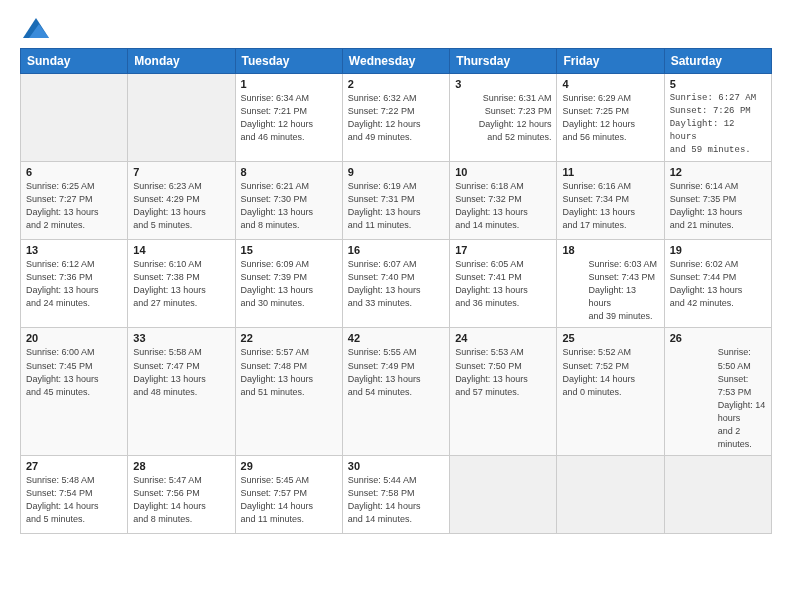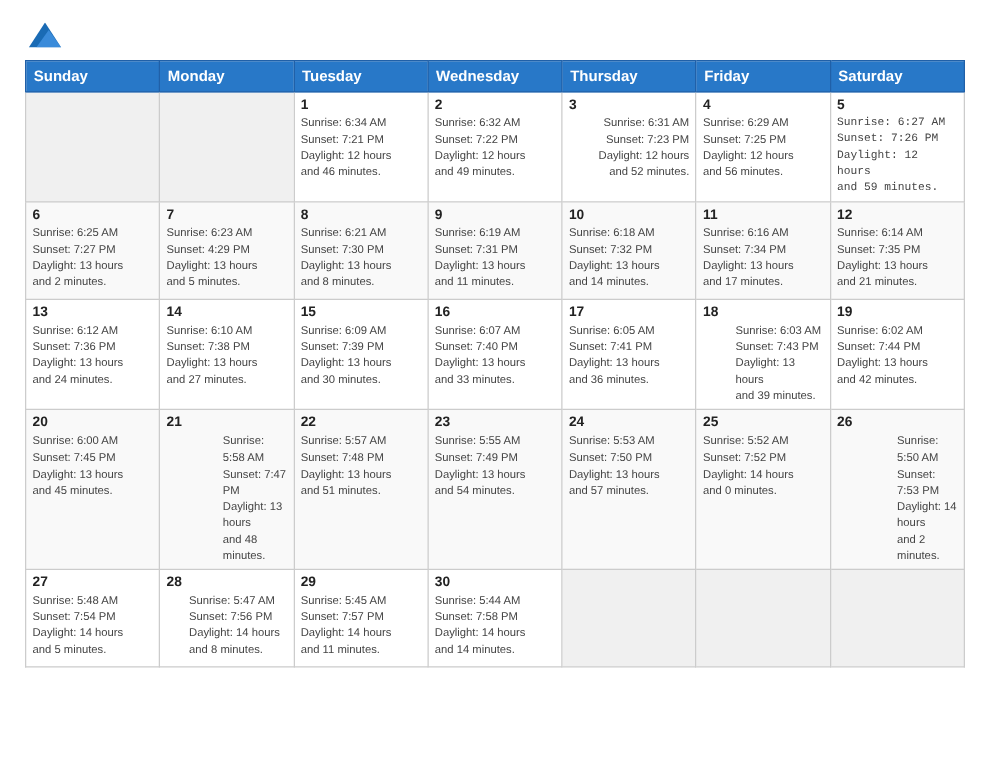--- a/index.html
+++ b/index.html
@@ -284,35 +284,35 @@
         </tr>
         <tr class="row-even">
           <td>
             <span class="day-num">20</span>
             <div class="day-detail" style="white-space: pre-line;">Sunrise: 6:00 AM
 Sunset: 7:45 PM
 Daylight: 13 hours
 and 45 minutes.</div>
           </td>
           <td>
-            <span class="day-num">21</span>
-            <div class="day-detail" style="white-space: pre-line; margin-left: 45px;">Sunrise: 5:58 AM
+            <span class="day-num">33</span>
+            <div class="day-detail" style="white-space: pre-line;">Sunrise: 5:58 AM
 Sunset: 7:47 PM
 Daylight: 13 hours
 and 48 minutes.</div>
           </td>
           <td>
             <span class="day-num">22</span>
             <div class="day-detail" style="white-space: pre-line;">Sunrise: 5:57 AM
 Sunset: 7:48 PM
 Daylight: 13 hours
 and 51 minutes.</div>
           </td>
           <td>
-            <span class="day-num">23</span>
+            <span class="day-num">42</span>
             <div class="day-detail" style="white-space: pre-line;">Sunrise: 5:55 AM
 Sunset: 7:49 PM
 Daylight: 13 hours
 and 54 minutes.</div>
           </td>
           <td>
             <span class="day-num">24</span>
             <div class="day-detail" style="white-space: pre-line;">Sunrise: 5:53 AM
 Sunset: 7:50 PM
 Daylight: 13 hours
@@ -336,21 +336,21 @@
         <tr class="row-odd">
           <td>
             <span class="day-num">27</span>
             <div class="day-detail" style="white-space: pre-line;">Sunrise: 5:48 AM
 Sunset: 7:54 PM
 Daylight: 14 hours
 and 5 minutes.</div>
           </td>
           <td>
             <span class="day-num">28</span>
-            <div class="day-detail" style="white-space: pre-line; margin-left: 18px;">Sunrise: 5:47 AM
+            <div class="day-detail" style="white-space: pre-line;">Sunrise: 5:47 AM
 Sunset: 7:56 PM
 Daylight: 14 hours
 and 8 minutes.</div>
           </td>
           <td>
             <span class="day-num">29</span>
             <div class="day-detail" style="white-space: pre-line;">Sunrise: 5:45 AM
 Sunset: 7:57 PM
 Daylight: 14 hours
 and 11 minutes.</div>

